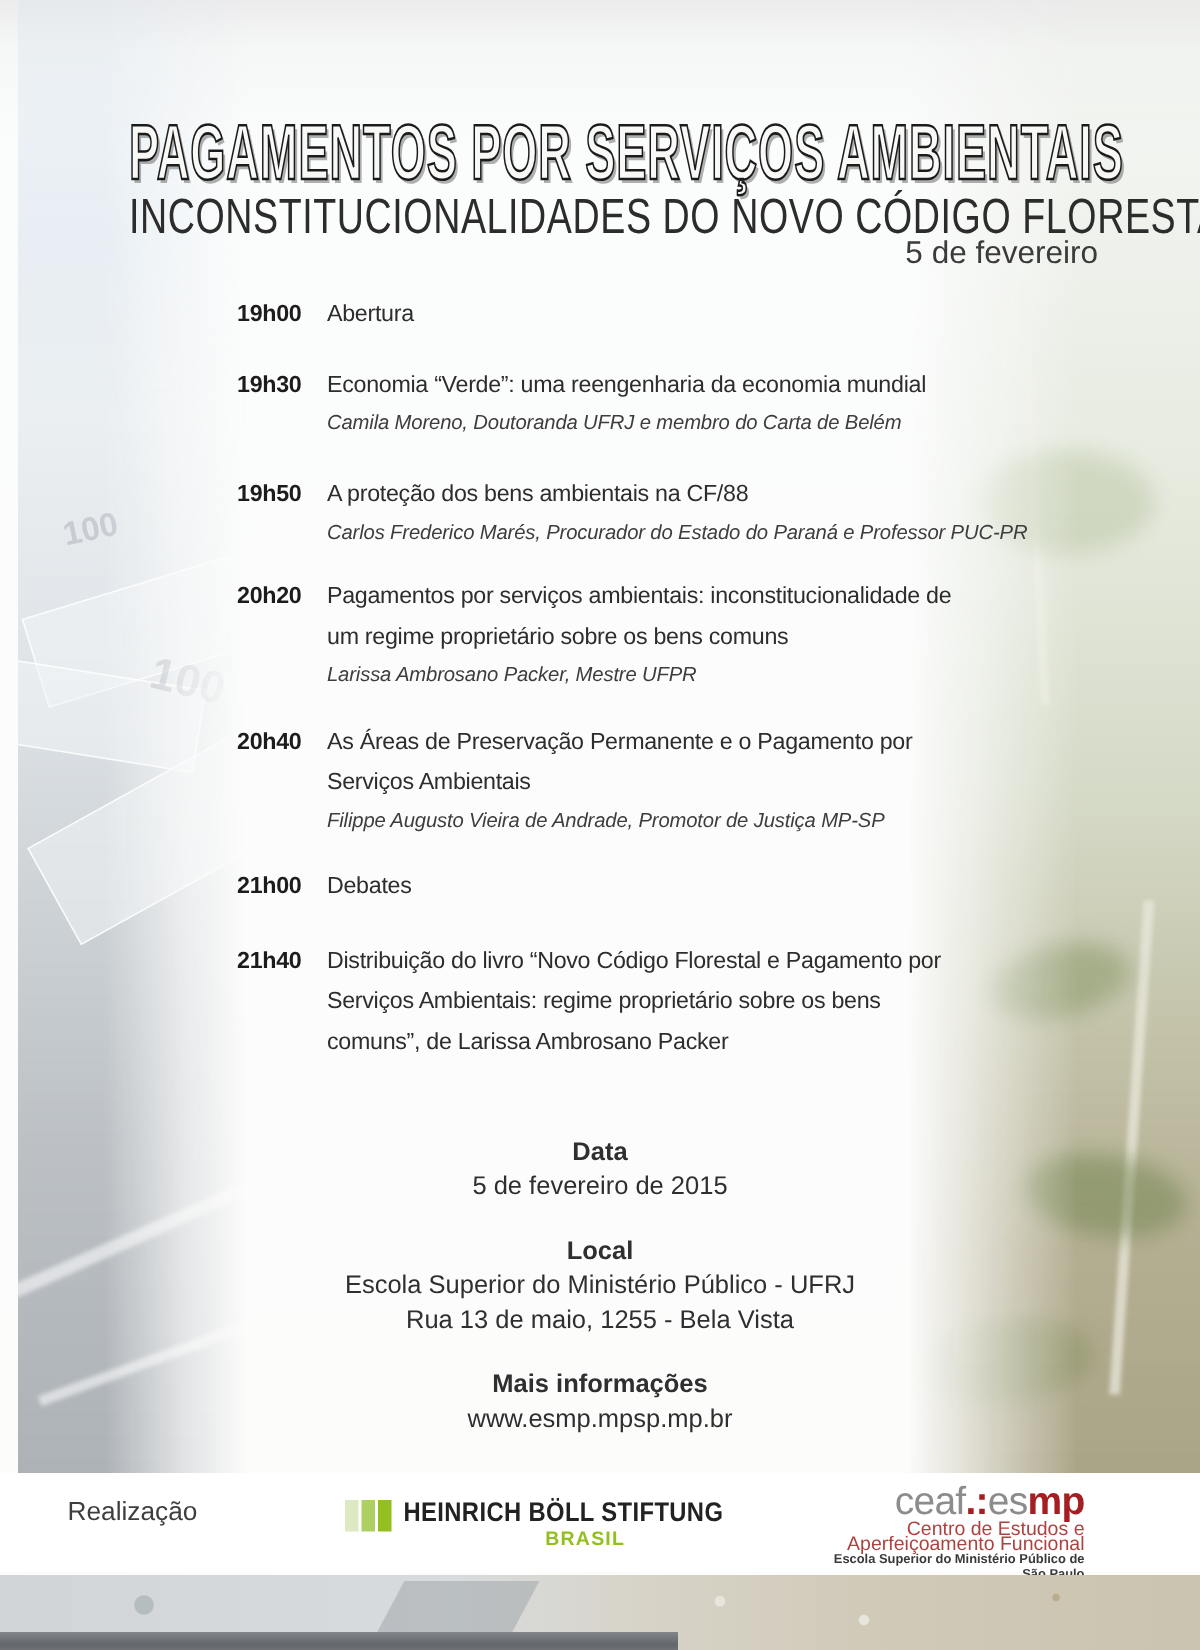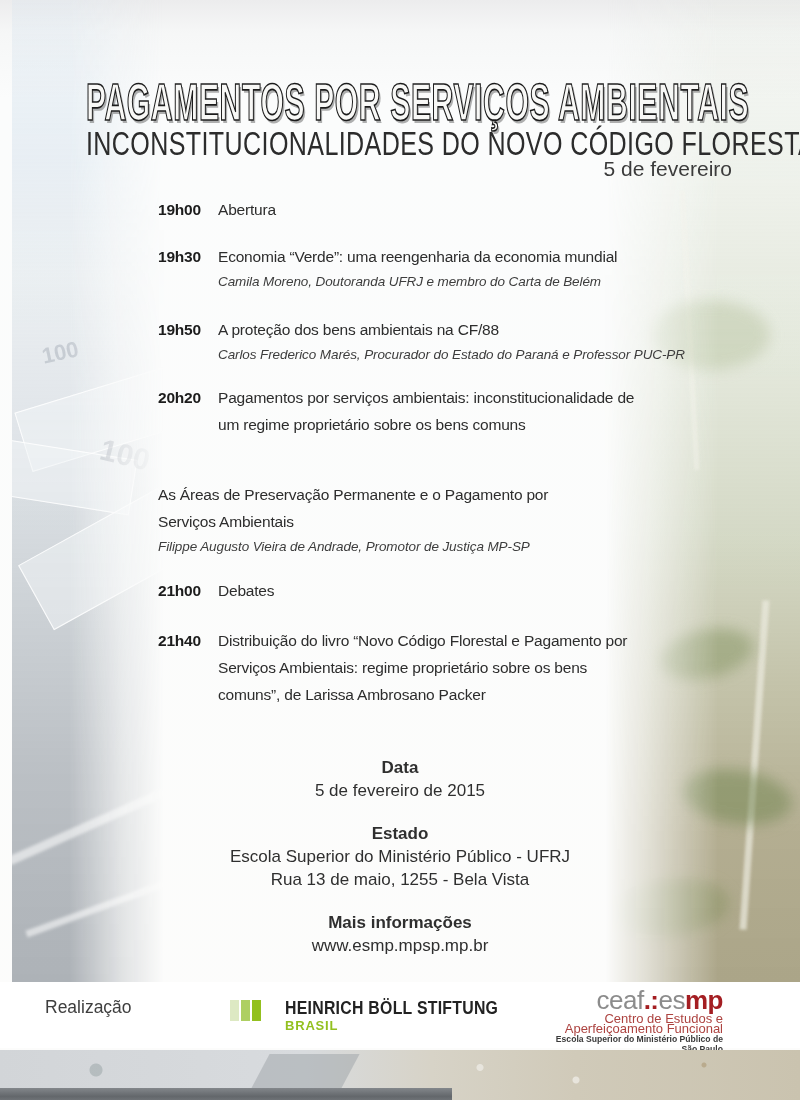--- a/index.html
+++ b/index.html
@@ -68,21 +68,21 @@
 
   
   .info { position:absolute; left:0; top:756px; width:800px; text-align:center; color:#2f2f2f; }
   .info .lbl { font-size:17px; font-weight:700; line-height:23px; }
   .info .val { font-size:17px; line-height:23px; }
   .info .gap { height:20px; }
 
   
   .footer-band { position:absolute; left:0; top:982px; width:800px; height:66px; background:#ffffff; }
   .realizacao { position:absolute; left:45px; top:15px; font-size:17.5px; color:#3e3e3e; }
-  .hbs { position:absolute; left:230px; top:16px; display:flex; gap:24px; align-items:flex-start; }
+  .hbs { position:absolute; left:230px; top:16px; display:flex; gap:8px; align-items:flex-start;text-align:center; }
   .hbs-bars { display:flex; gap:2px; padding-top:2px; }
   .hbs-bar { width:9px; height:21px; }
   .hbs-name { font-size:18px; font-weight:700; color:#222222; letter-spacing:0.3px; white-space:nowrap; transform:scaleX(0.88); transform-origin:left top; line-height:20px; }
   .hbs-country { font-size:13px; font-weight:700; letter-spacing:0.8px; line-height:16px; }
   .ceaf { position:absolute; left:538px; top:5px; width:185px; text-align:right; }
   .ceaf-mark { font-size:26px; line-height:26px; font-weight:500; letter-spacing:-0.5px; white-space:nowrap; }
   .ceaf-gray { color:#8c8c8c; }
   .ceaf-red  { font-weight:700; }
   .ceaf-line1 { font-size:13px; line-height:10px; margin-top:1px; }
   .ceaf-line2 { font-size:8.6px; font-weight:700; color:#3a3a3a; line-height:10px; }
@@ -132,23 +132,25 @@
     <div class="talk">
         <div class="talk-text">A proteção dos bens ambientais na CF/88</div>
       <div class="speaker">Carlos Frederico Marés, Procurador do Estado do Paraná e Professor PUC-PR</div>
       </div>
   </div>
   <div class="sched-row r3">
     <div class="time">20h20</div>
     <div class="talk">
         <div class="talk-text">Pagamentos por serviços ambientais: inconstitucionalidade de
 um regime proprietário sobre os bens comuns</div>
+      <div class="speaker">Larissa Ambrosano Packer, Mestre UFPR</div>
       </div>
   </div>
   <div class="sched-row r4">
+    <div class="time">20h40</div>
     <div class="talk">
         <div class="talk-text">As Áreas de Preservação Permanente e o Pagamento por
 Serviços Ambientais</div>
       <div class="speaker">Filippe Augusto Vieira de Andrade, Promotor de Justiça MP-SP</div>
       </div>
   </div>
   <div class="sched-row r5">
     <div class="time">21h00</div>
     <div class="talk">
         <div class="talk-text">Debates</div>
@@ -160,21 +162,21 @@
         <div class="talk-text">Distribuição do livro “Novo Código Florestal e Pagamento por
 Serviços Ambientais: regime proprietário sobre os bens
 comuns”, de Larissa Ambrosano Packer</div>
       </div>
   </div>
 
   <div class="info">
     <div class="lbl">Data</div>
     <div class="val">5 de fevereiro de 2015</div>
     <div class="gap"></div>
-    <div class="lbl">Estado</div>
+    <div class="lbl">Local</div>
     <div class="val">Escola Superior do Ministério Público - UFRJ</div>
     <div class="val">Rua 13 de maio, 1255 - Bela Vista</div>
     <div class="gap"></div>
     <div class="lbl">Mais informações</div>
     <div class="val">www.esmp.mpsp.mp.br</div>
   </div>
 
   <div class="footer-band">
     <div class="realizacao">Realização</div>
 

